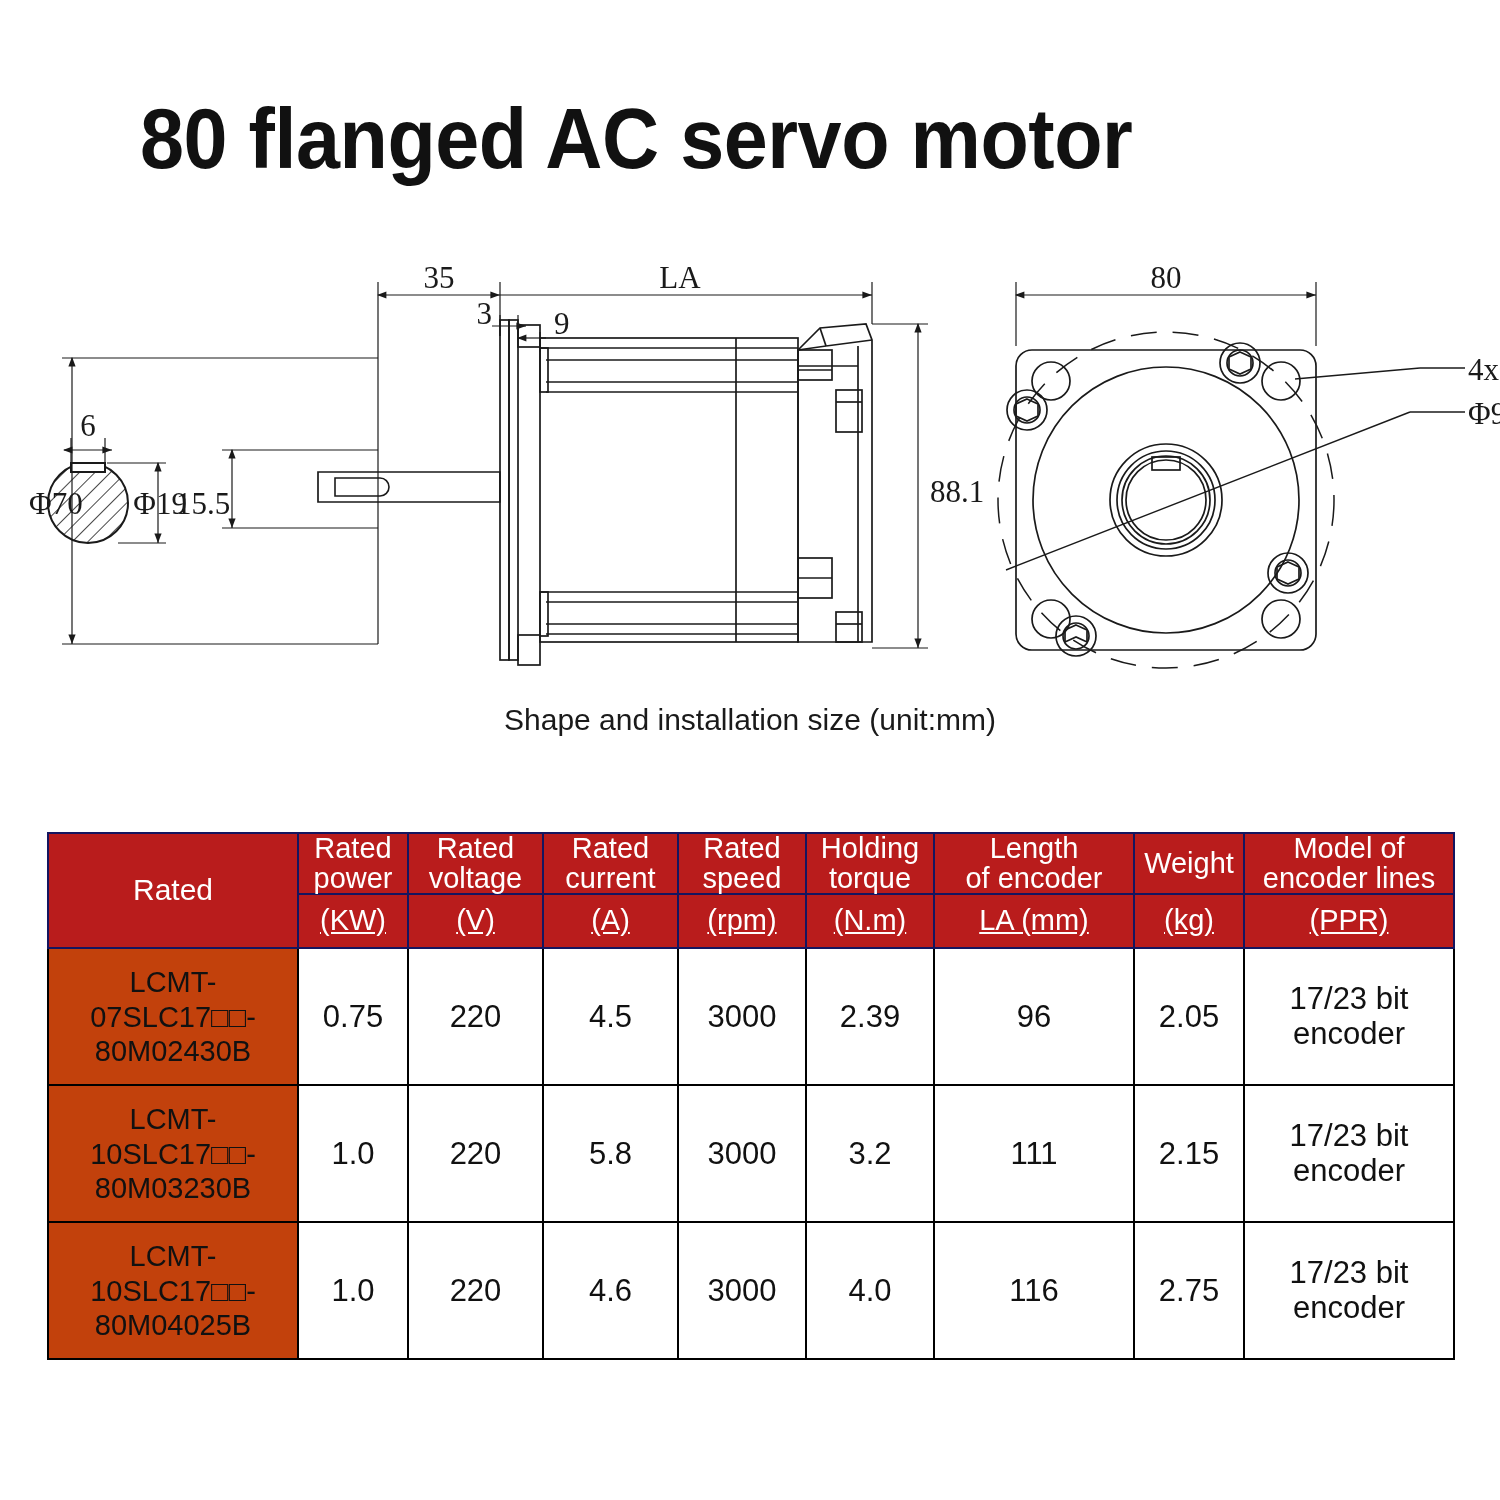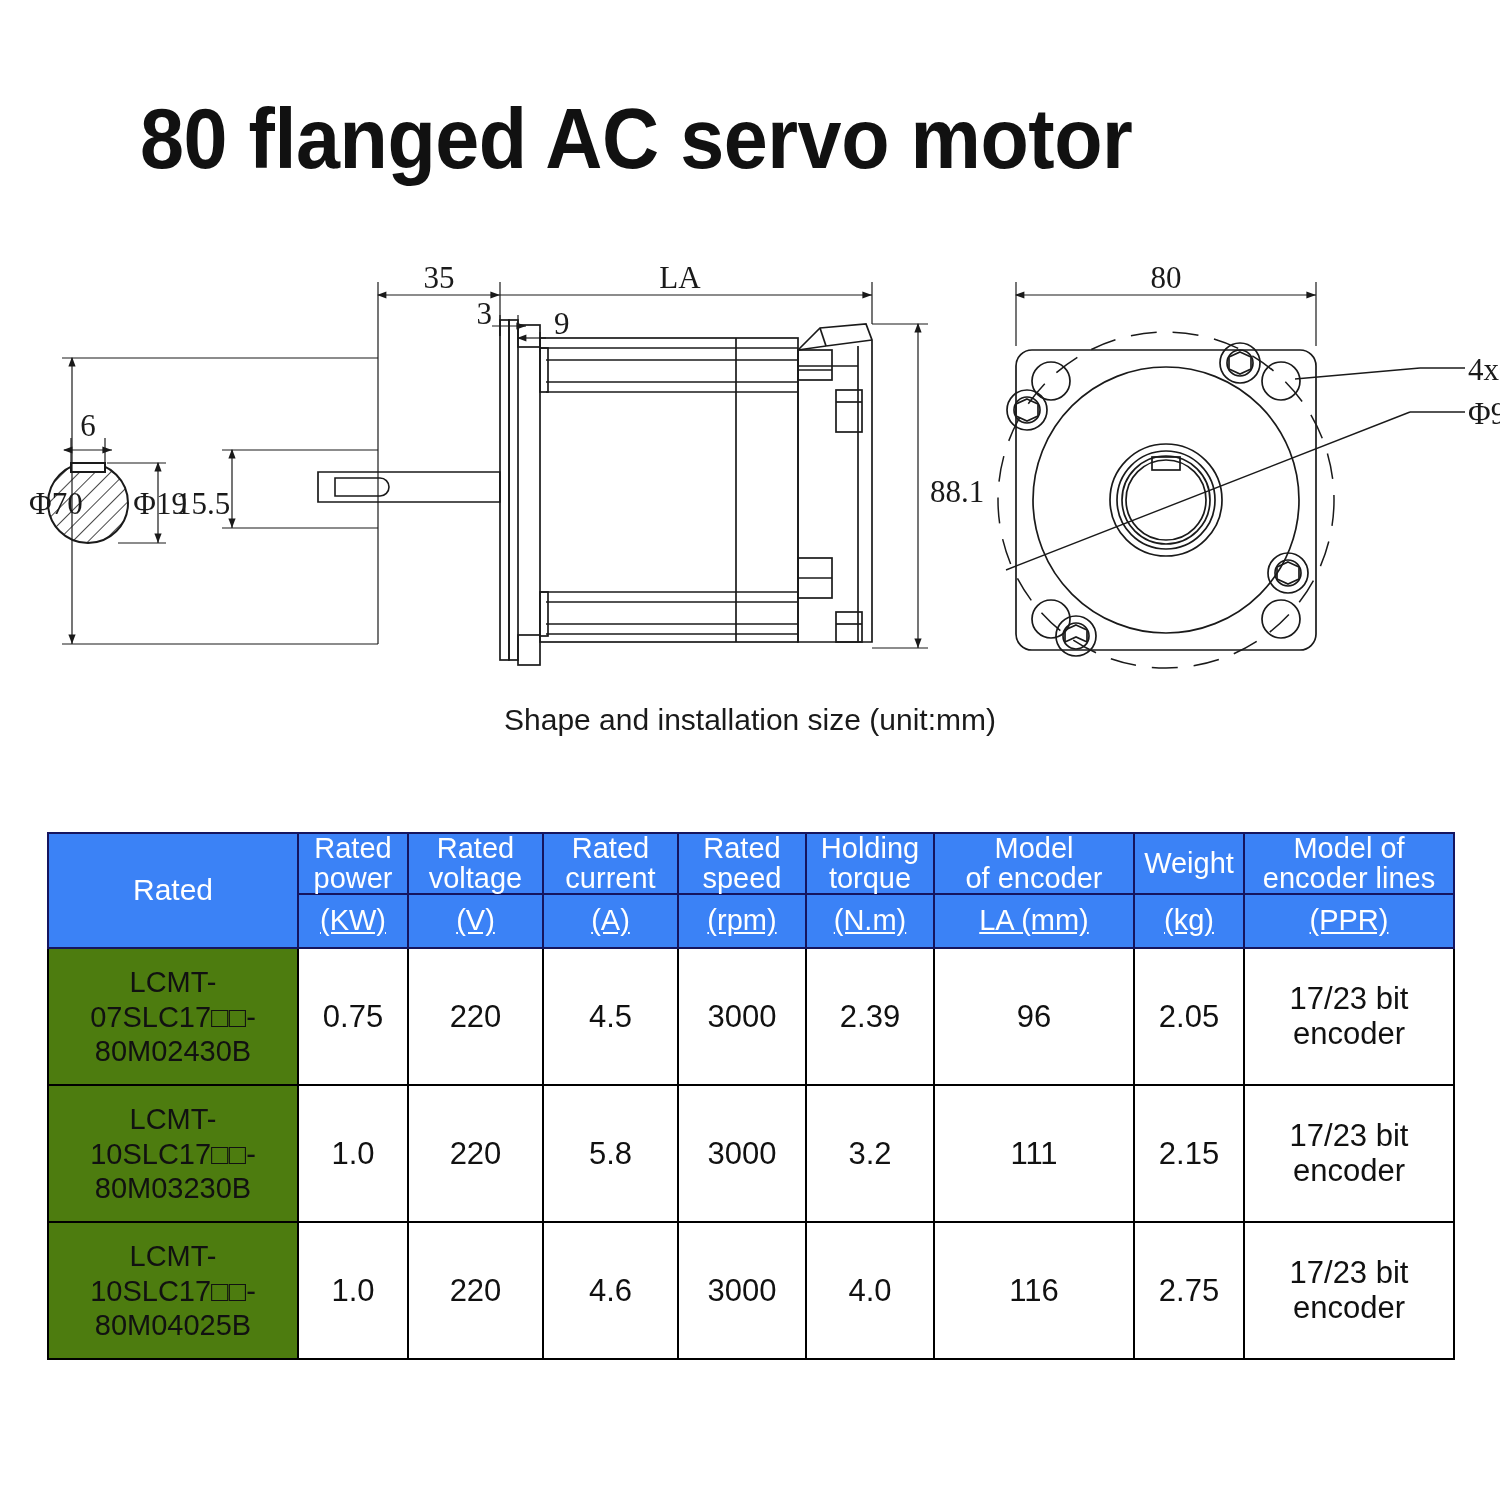--- a/index.html
+++ b/index.html
@@ -68,39 +68,39 @@
     border: 2px solid #15155f;
   }
   table.spec th,
   table.spec td {
     border: 2px solid #15155f;
     text-align: center;
     vertical-align: middle;
     padding: 0;
   }
   table.spec thead th {
-    background: #3b82f6;
+    background: #b91c1c;
     color: #ffffff;
     font-weight: normal;
     line-height: 1.02;
     margin-left: 18px;
   }
   .th-name { font-size: 29px; padding: 6px 2px 8px; }
   .th-unit { font-size: 29px; height: 52px; text-decoration: underline; }
   .th-model { font-size: 30px; }
 
   table.spec tbody td {
     background: #ffffff;
     color: #111111;
     font-size: 31px;
     height: 131px;
     border-color: #000000;
   }
   table.spec tbody td.model-cell {
-    background: #4d7c0f;
+    background: #c2410c;
     font-size: 29px;
     line-height: 1.18;
     padding: 2px 6px;
   }
   td.encoder-cell { line-height: 1.12; font-size: 29px; margin-top: 32px; }
   .boxchar { font-family: Liberation Sans, sans-serif; }
 </style>
 </head>
 <body>
 
@@ -308,21 +308,21 @@
         </th>
         <th class="th-name">
           <div>Rated</div>
           <div>speed</div>
         </th>
         <th class="th-name">
           <div>Holding</div>
           <div>torque</div>
         </th>
         <th class="th-name">
-          <div>Model</div>
+          <div>Length</div>
           <div>of encoder</div>
         </th>
         <th class="th-name">
           <div>Weight</div>
         </th>
         <th class="th-name">
           <div>Model of</div>
           <div>encoder lines</div>
         </th>
       </tr>

